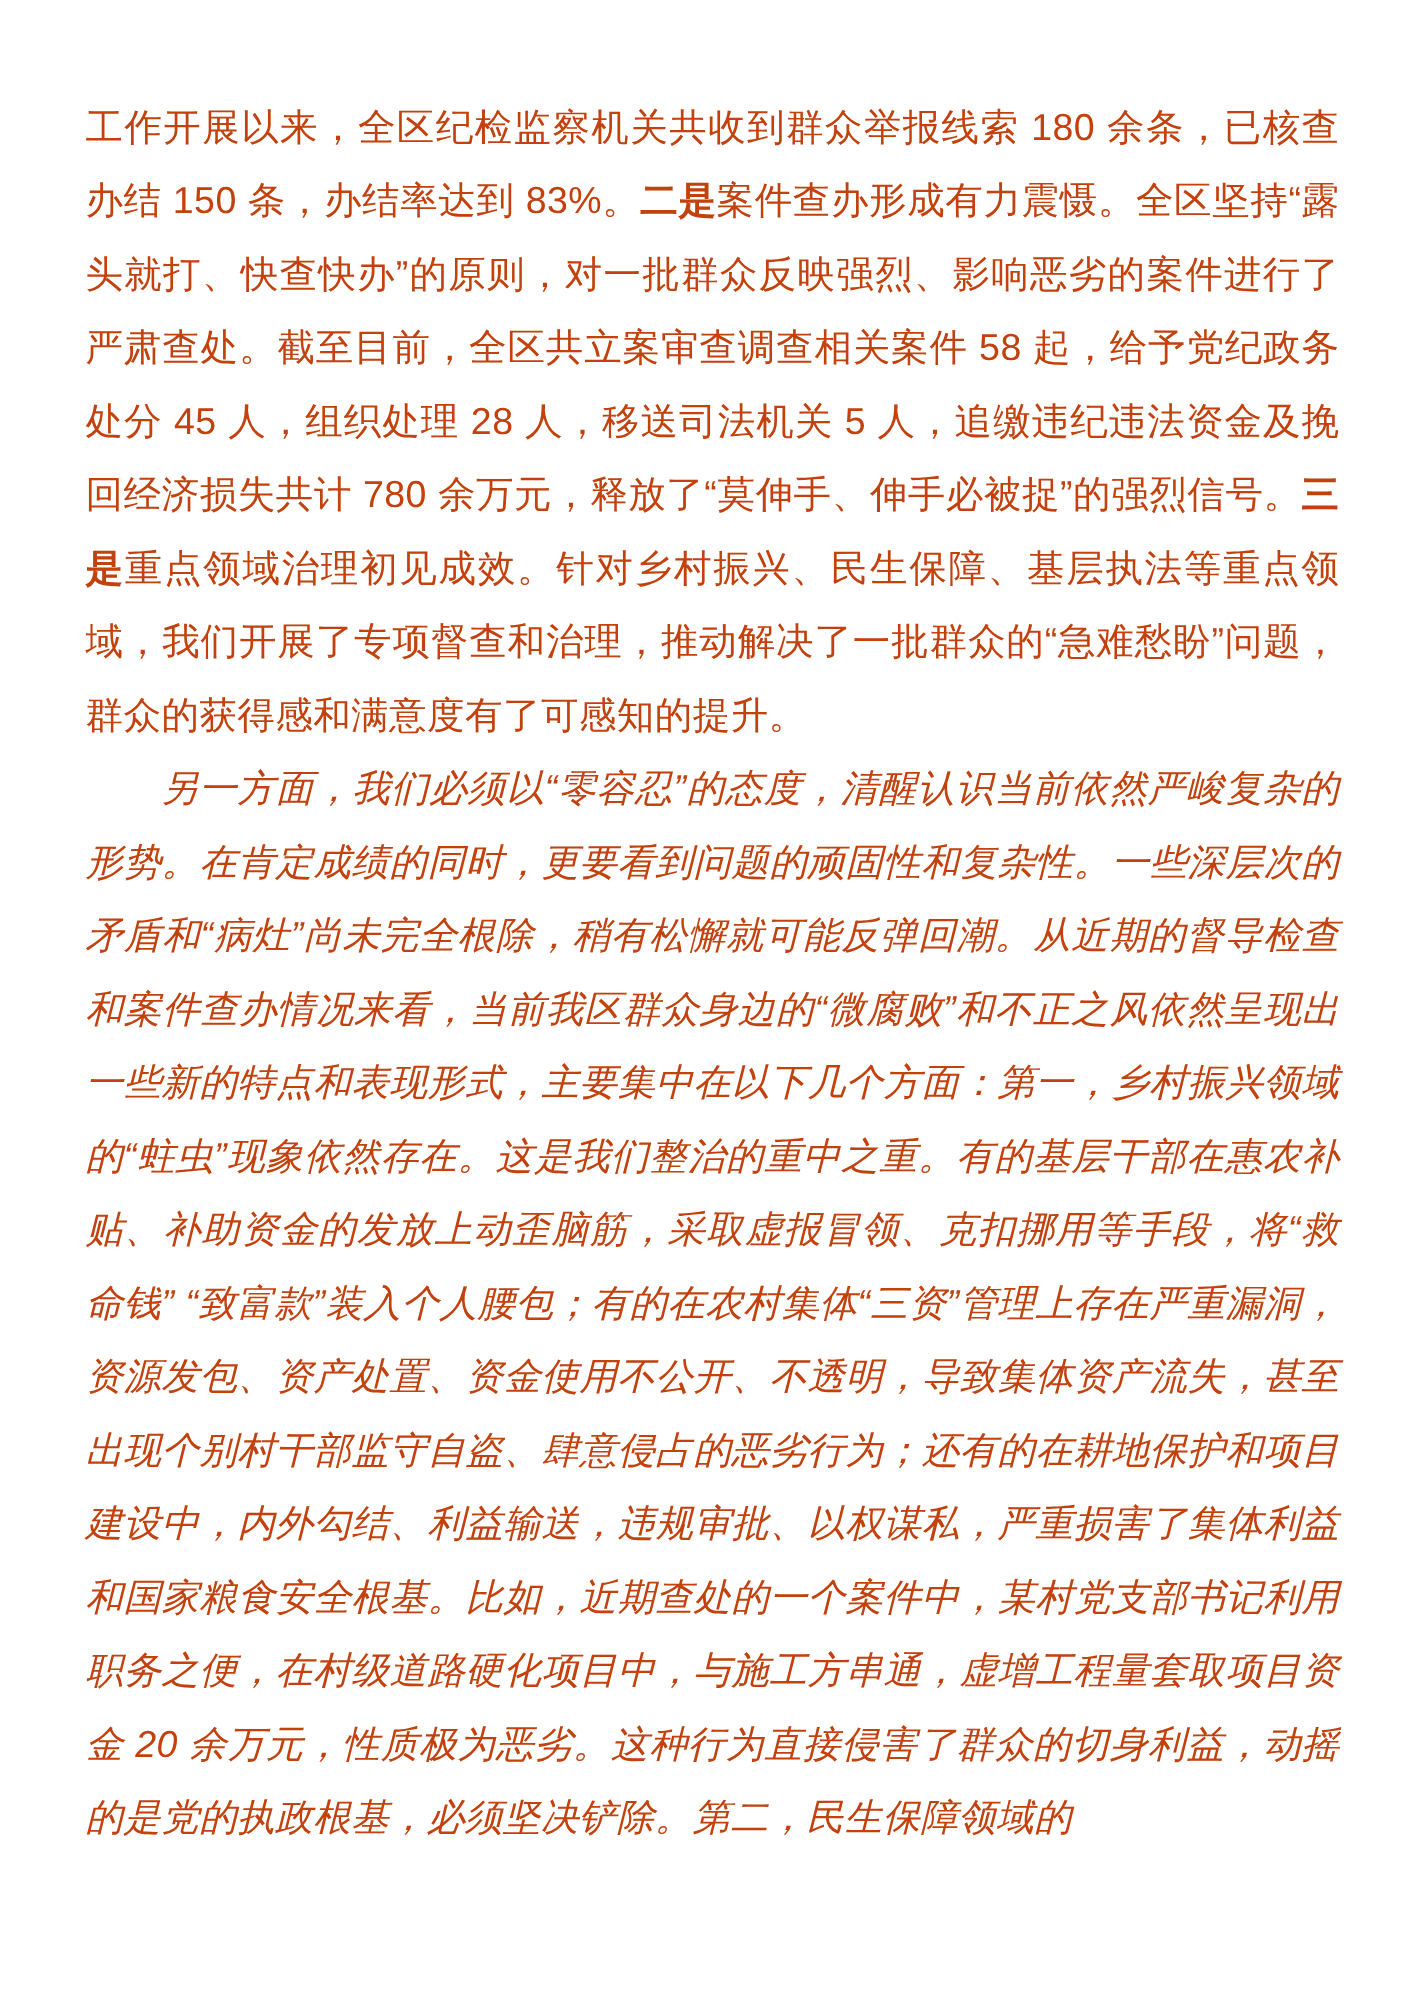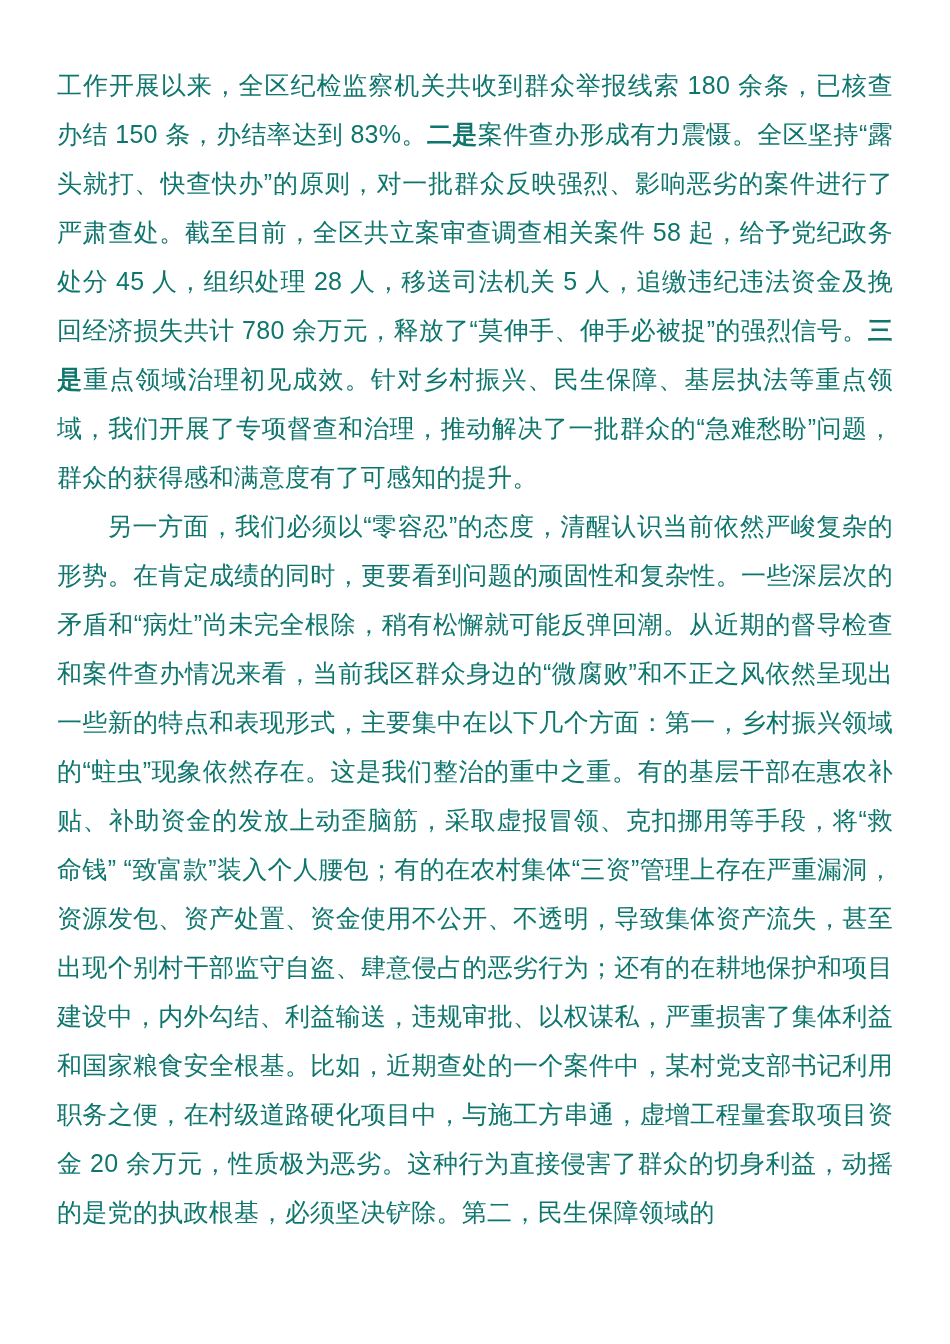--- a/index.html
+++ b/index.html
@@ -22,25 +22,26 @@
     color: #000000;
   }
   .para {
     margin: 0;
     padding: 0;
     text-align: justify;
     letter-spacing: 0.3px;
   }
   .para.indent {
     text-indent: 2em;
+    font-style: italic;
   }
   .run { font-weight: normal; }
   .run.bold { font-weight: bold; }
 </style>
 </head>
 <body>
 
 <div class="page">
-  <div class="doc-body" style="color: #0f766e;">
+  <div class="doc-body" style="color: #c2410c;">
       <p class="para"><span class="run">工作开展以来，全区纪检监察机关共收到群众举报线索 180 余条，已核查办结 150 条，办结率达到 83%。</span><span class="run bold">二是</span><span class="run">案件查办形成有力震慑。全区坚持“露头就打、快查快办”的原则，对一批群众反映强烈、影响恶劣的案件进行了严肃查处。截至目前，全区共立案审查调查相关案件 58 起，给予党纪政务处分 45 人，组织处理 28 人，移送司法机关 5 人，追缴违纪违法资金及挽回经济损失共计 780 余万元，释放了“莫伸手、伸手必被捉”的强烈信号。</span><span class="run bold">三是</span><span class="run">重点领域治理初见成效。针对乡村振兴、民生保障、基层执法等重点领域，我们开展了专项督查和治理，推动解决了一批群众的“急难愁盼”问题，群众的获得感和满意度有了可感知的提升。</span></p>
       <p class="para indent"><span class="run">另一方面，我们必须以“零容忍”的态度，清醒认识当前依然严峻复杂的形势。在肯定成绩的同时，更要看到问题的顽固性和复杂性。一些深层次的矛盾和“病灶”尚未完全根除，稍有松懈就可能反弹回潮。从近期的督导检查和案件查办情况来看，当前我区群众身边的“微腐败”和不正之风依然呈现出一些新的特点和表现形式，主要集中在以下几个方面：第一，乡村振兴领域的“蛀虫”现象依然存在。这是我们整治的重中之重。有的基层干部在惠农补贴、补助资金的发放上动歪脑筋，采取虚报冒领、克扣挪用等手段，将“救命钱” “致富款”装入个人腰包；有的在农村集体“三资”管理上存在严重漏洞，资源发包、资产处置、资金使用不公开、不透明，导致集体资产流失，甚至出现个别村干部监守自盗、肆意侵占的恶劣行为；还有的在耕地保护和项目建设中，内外勾结、利益输送，违规审批、以权谋私，严重损害了集体利益和国家粮食安全根基。比如，近期查处的一个案件中，某村党支部书记利用职务之便，在村级道路硬化项目中，与施工方串通，虚增工程量套取项目资金 20 余万元，性质极为恶劣。这种行为直接侵害了群众的切身利益，动摇的是党的执政根基，必须坚决铲除。第二，民生保障领域的</span></p>
     </div>
 </div>
 
 </body></html>

